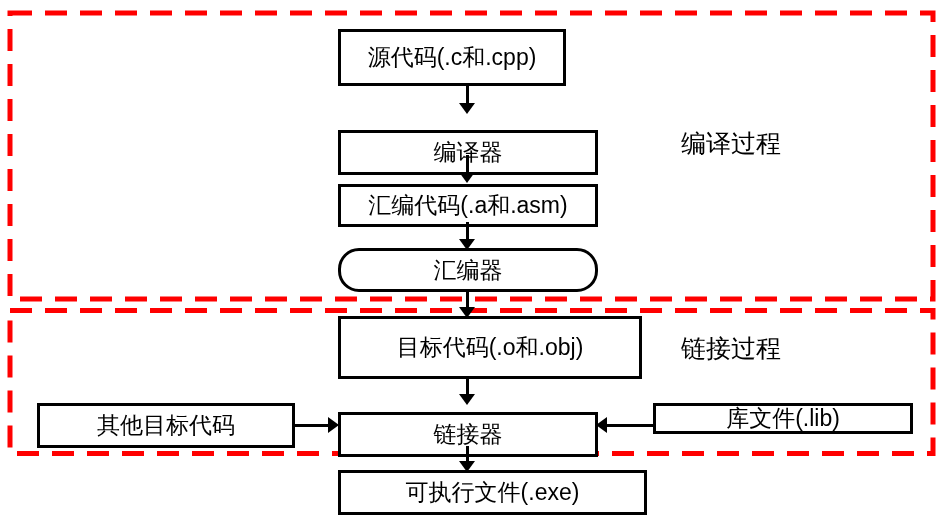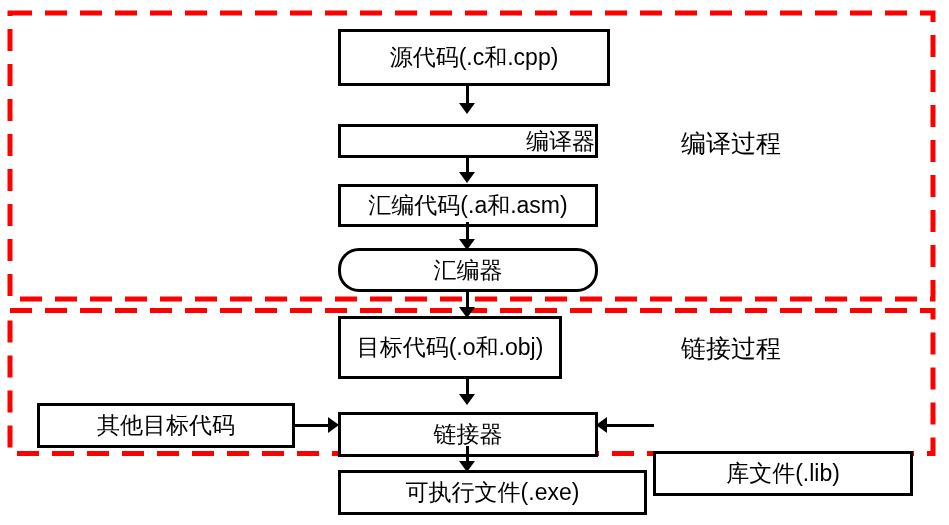--- a/index.html
+++ b/index.html
@@ -83,53 +83,53 @@
 <div class="canvas">
 
   <svg class="regions-svg" viewBox="0 0 949 525">
     <rect class="region-rect" x="10" y="13" width="923" height="286" stroke="#FF0000"></rect>
     <rect class="region-rect" x="10" y="310.5" width="923" height="143" stroke="#FF0000"></rect>
   </svg>
 
   <div class="region-label" style="left:681px; top:131px;">编译过程</div>
   <div class="region-label" style="left:681px; top:336px;">链接过程</div>
 
-  <div class="node" style="left:338px; top:29px; width:272px; height:57px;">
+  <div class="node" style="left:338px; top:29px; width:228px; height:57px;">
     <span class="node-label">源代码(.c和.cpp)</span>
   </div>
 
-  <div class="node" style="left:338px; top:124px; width:260px; height:34px;justify-content:flex-end;">
+  <div class="node" style="left:338px; top:130px; width:260px; height:45px;">
     <span class="node-label">编译器</span>
   </div>
 
   <div class="node" style="left:338px; top:184px; width:260px; height:43px;">
     <span class="node-label">汇编代码(.a和.asm)</span>
   </div>
 
   <div class="node" style="left:338px; top:248px; width:260px; height:44px;border-radius:21px;">
     <span class="node-label">汇编器</span>
   </div>
 
-  <div class="node" style="left:338px; top:316px; width:224px; height:63px;">
+  <div class="node" style="left:338px; top:316px; width:304px; height:63px;">
     <span class="node-label">目标代码(.o和.obj)</span>
   </div>
 
   <div class="node" style="left:338px; top:403px; width:260px; height:45px;margin-top:9px;">
     <span class="node-label">链接器</span>
   </div>
 
   <div class="node" style="left:338px; top:470px; width:309px; height:45px;">
     <span class="node-label">可执行文件(.exe)</span>
   </div>
 
   <div class="node" style="left:37px; top:403px; width:258px; height:45px;">
     <span class="node-label">其他目标代码</span>
   </div>
 
-  <div class="node" style="left:653px; top:403px; width:260px; height:45px;margin-top:48px;">
+  <div class="node" style="left:653px; top:403px; width:260px; height:31px;">
     <span class="node-label">库文件(.lib)</span>
   </div>
 
   <div class="arrow-v" style="left:459px; top:84px; height:30px;">
       <i class="shaft"></i>
       <i class="head"></i>
     </div>
   <div class="arrow-v" style="left:459px; top:155px; height:28px;">
       <i class="shaft"></i>
       <i class="head"></i>

